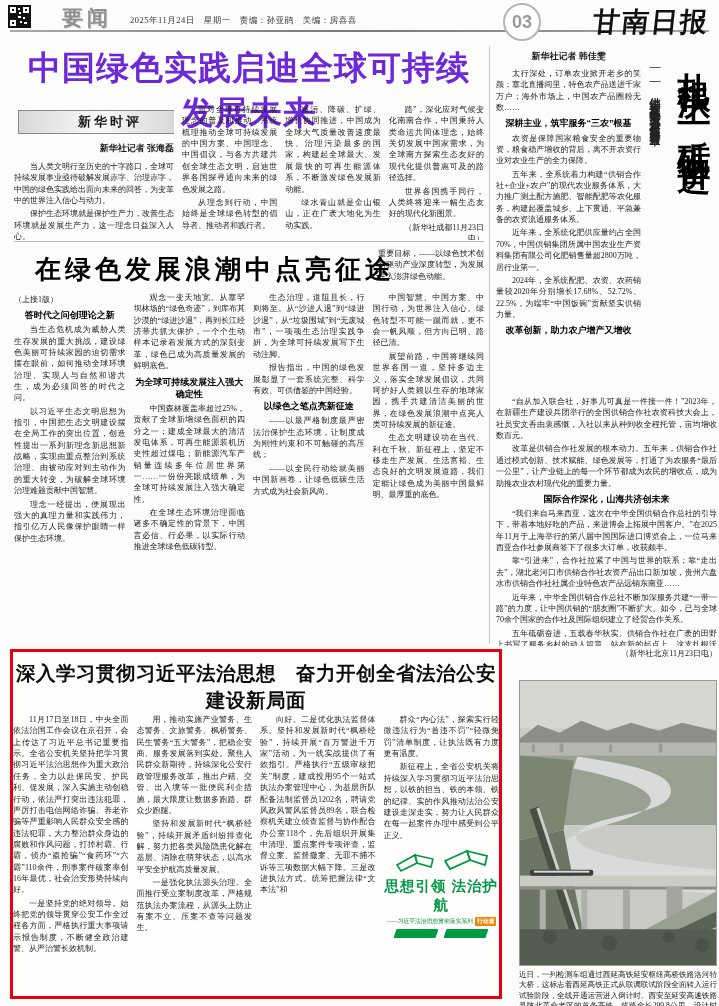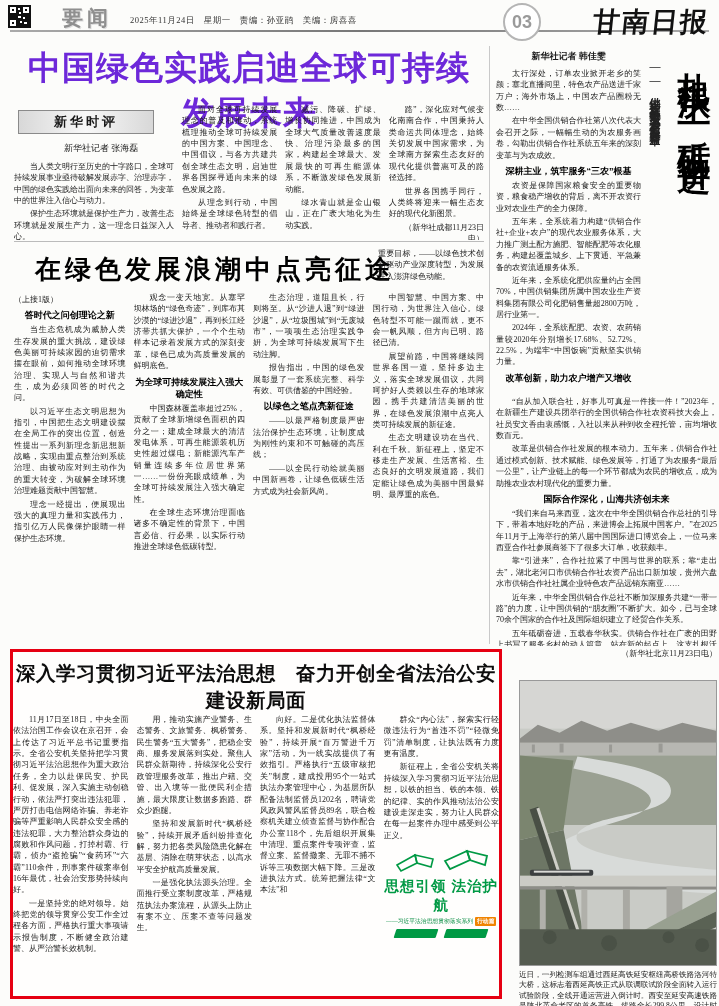--- a/index.html
+++ b/index.html
@@ -23,22 +23,22 @@
   .signoff{font-size:8px;text-align:right;margin-top:2px;}
   .cols{display:flex;gap:8px;}
   .col{flex:1;overflow:hidden;}
   
   .a1-headline{position:absolute;left:14px;top:46px;width:470px;text-align:center;
         font-family:"Liberation Sans",sans-serif;font-weight:900;font-size:33px;letter-spacing:1px;color:#6d28d9;}
   .a1-body{position:absolute;left:14px;top:104px;width:470px;height:136px;}
   .a1-c1{width:160px;flex:none;}
   .kicker{width:134px;height:22px;margin:6px 0 8px 4px;border:1px solid #8a8a8a;
         background:linear-gradient(90deg,#d8d8d8,#f8f8f8,#d8d8d8);display:flex;align-items:center;justify-content:center;
-        font-weight:bold;font-size:13px;letter-spacing:3px;font-family:"Liberation Sans",sans-serif;}
-  .byline1{font-size:9px;font-weight:normal;text-align:center;margin:2px 0 6px 14px;}
+        font-weight:bold;font-size:13px;letter-spacing:3px;font-family:"Liberation Sans",sans-serif;padding-left:24px;}
+  .byline1{font-size:9px;font-weight:bold;text-align:right;margin:2px 0 6px 14px;}
   .a1-rule{position:absolute;left:14px;top:241px;width:470px;height:1px;background:#bbb;}
   
   .a2-headline{position:absolute;left:30px;top:252px;width:370px;text-align:center;
         font-weight:700;font-size:26px;letter-spacing:4px;color:#000;}
   .a2-pre{position:absolute;left:378px;top:248px;width:106px;height:42px;overflow:hidden;}
   .a2-body{position:absolute;left:14px;top:292px;width:470px;height:350px;}
   .continued{font-size:8px;margin:2px 0 4px;}
   
   .redbox{position:absolute;left:10px;top:649px;width:492px;height:350px;border:3px solid #e60012;
         background:#fffefd;padding:5px 0;box-sizing:border-box;}
@@ -216,21 +216,20 @@
     </div>
   </div>
 
   <div class="vdivider"></div>
 
   <div class="r-top">
     <div class="r-textcol">
       <div class="r-byline">新华社记者 韩佳雯</div>
       <div>
           <p class="para">太行深处，订单农业掀开老乡的笑颜；塞北直播间里，特色农产品送进千家万户；海外市场上，中国农产品圈粉无数……</p>
-          <p class="para">在中华全国供销合作社第八次代表大会召开之际，一幅幅生动的为农服务画卷，勾勒出供销合作社系统五年来的深刻变革与为农成效。</p>
         </div>
       <div class="subhead">深耕主业，筑牢服务“三农”根基</div>
       <div>
           <p class="para">农资是保障国家粮食安全的重要物资，粮食稳产增收的背后，离不开农资行业对农业生产的全力保障。</p>
           <p class="para">五年来，全系统着力构建“供销合作社+企业+农户”的现代农业服务体系，大力推广测土配方施肥、智能配肥等农化服务，构建起覆盖城乡、上下贯通、平急兼备的农资流通服务体系。</p>
           <p class="para">近年来，全系统化肥供应量约占全国70%，中国供销集团所属中国农业生产资料集团有限公司化肥销售量超2800万吨，居行业第一。</p>
           <p class="para">2024年，全系统配肥、农资、农药销量较2020年分别增长17.68%、52.72%、22.5%，为端牢“中国饭碗”贡献坚实供销力量。</p>
         </div>
       <div class="subhead">改革创新，助力农户增产又增收</div>
     </div>

